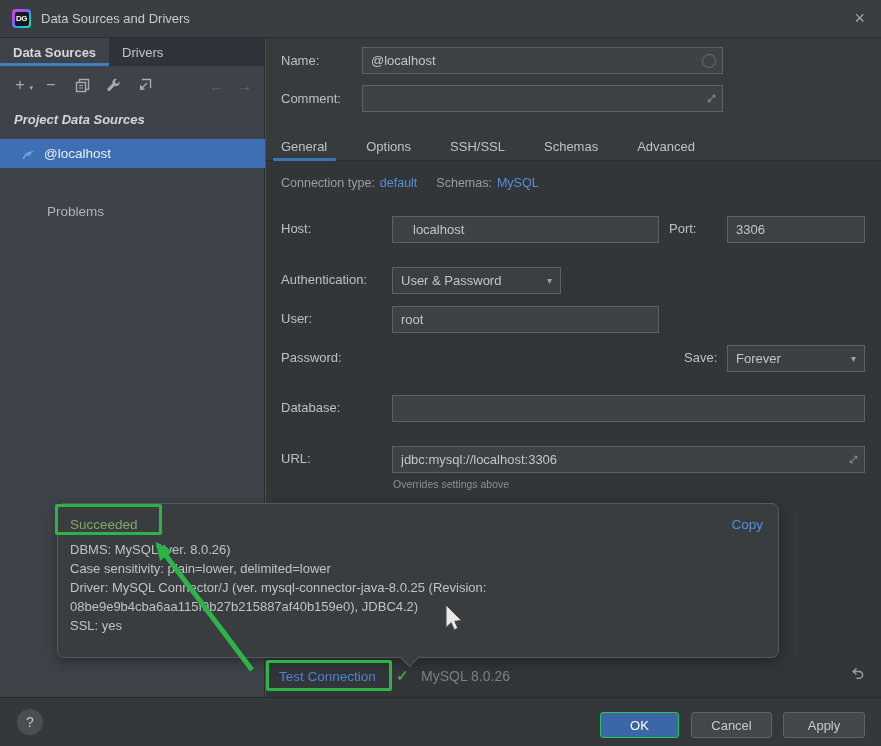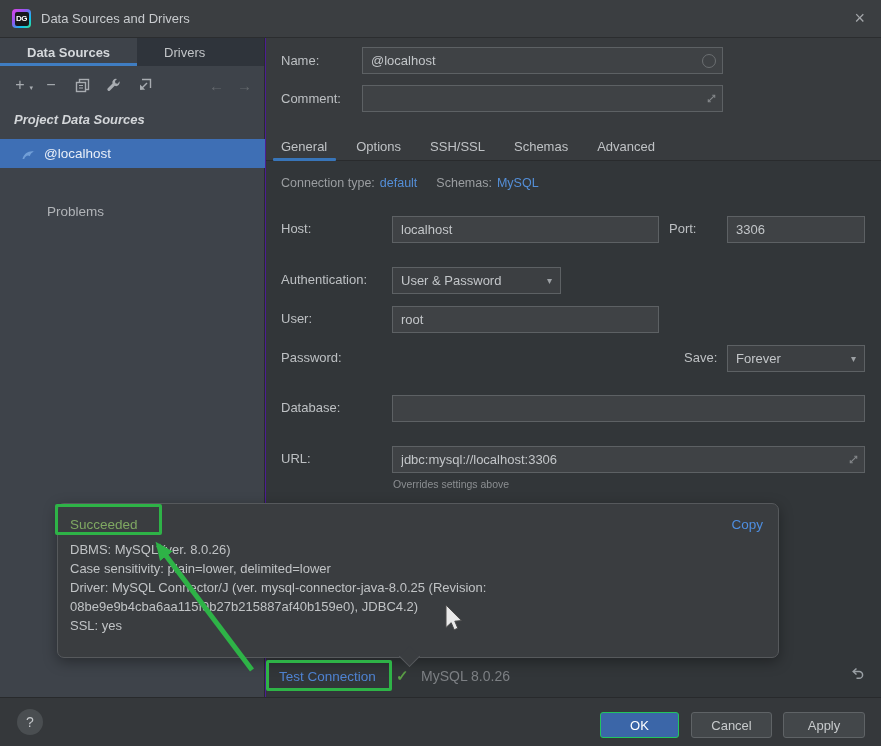--- a/index.html
+++ b/index.html
@@ -1,37 +1,37 @@
 <!DOCTYPE html>
 <html><head>
 <meta charset="utf-8">
 <style>
   * { margin:0; padding:0; box-sizing:border-box; }
   body { background:#202124; font-family:"Liberation Sans", sans-serif; }
   #window {
     position:relative; width:881px; height:746px; overflow:hidden;
-    background:#4c1d95; color:#bdc0c3; font-size:13px;
+    background:#1d4ed8; color:#bdc0c3; font-size:13px;
     font-family:"Liberation Sans", sans-serif;
   }
   
   .titlebar { position:absolute; left:0; top:0; width:881px; height:38px;
     background:#3b3e41; border-bottom:1px solid #2b2d2f; display:flex; align-items:center; padding:0 12px; }
   .logo { width:19px; height:19px; border-radius:4px; margin-right:10px; flex:0 0 auto;
     background:linear-gradient(135deg,#e343e6 0%,#9157f0 38%,#0ec1ef 72%,#3be38b 100%); position:relative; }
   .logo-inner { position:absolute; inset:2.5px; background:#17181a; border-radius:2px;
     color:#fff; font-size:8px; font-weight:bold; letter-spacing:-0.5px;
     display:flex; align-items:center; justify-content:center; }
   .win-title { color:#c8cbce; font-size:13px; }
   .close-btn { position:absolute; right:16px; top:8px; font-size:18px; line-height:20px;
     color:#a3a6a9; cursor:default; }
   
   .sidebar { position:absolute; left:0; top:38px; width:265px; height:659px;
     background:#3e434a; border-right:1px solid #2a2c2e; }
   .ds-tabstrip { height:28px; background:#2f343b; display:flex; }
-  .ds-tab { position:relative; padding:0 27px; display:flex; align-items:center; color:#c2c5c8; }
+  .ds-tab { position:relative; padding:0 13px; display:flex; align-items:center; color:#c2c5c8; }
   .ds-tab.selected { background:#3e434a; font-weight:bold; color:#d5d8db; }
   .ds-tab.selected::after { content:""; position:absolute; left:0; right:0; bottom:0; height:3px; background:#3f7dc2; }
   .sb-toolbar { height:38px; display:flex; align-items:center; padding:0 12px; gap:15px; color:#a8acb1; }
   .tb-icon { display:inline-flex; align-items:center; justify-content:center; width:16px; height:16px; position:relative; }
   .tb-icon svg { display:block; }
   .plus-caret { position:absolute; right:-5px; bottom:-3px; font-size:7px; color:#a8acb1; }
   .tb-plus { font-size:16px; line-height:16px; }
   .tb-minus { font-size:16px; line-height:16px; }
   .nav-arrows { margin-left:auto; display:flex; gap:13px; color:#64686d; font-size:15px; }
   .tree-group { position:absolute; left:14px; top:74px; font-weight:bold; color:#d3d6d9;font-style:italic; }
@@ -44,21 +44,21 @@
   .rp-header { position:absolute; left:0; top:0; width:615px; height:123px;
     background:#383b3e; border-bottom:1px solid #292b2d; }
   .flabel { position:absolute; color:#bdc0c3; line-height:26px; }
   .field { position:absolute; height:27px; background:#3f4245; border:1px solid #5d6164;
     display:flex; align-items:center; }
   .field input { flex:1; min-width:0; background:transparent; border:none; outline:none;
     color:#c3c6c9; font:13px "Liberation Sans", sans-serif; padding:0 8px; }
   .spinner-ring { width:14px; height:14px; border:1.5px solid #75797c; border-radius:50%;
     margin-right:6px; flex:0 0 auto; opacity:.8; }
   .expand-ic { margin-right:5px; flex:0 0 auto; display:inline-flex; }
-  .form-tabs { position:absolute; left:15px; top:94px; height:29px; display:flex; gap:29px; align-items:center; }
+  .form-tabs { position:absolute; left:15px; top:94px; height:29px; display:flex; gap:39px; align-items:center; }
   .ftab { position:relative; height:29px; display:flex; align-items:center; color:#bfc2c5; }
   .ftab.selected::after { content:""; position:absolute; left:-8px; right:-9px; bottom:0; height:3px;
     background:#3875b9; border-radius:1px; }
   .conn-row { position:absolute; left:15px; top:138px; display:flex; align-items:flex-end; font-size:12.5px; }
   .conn-row .muted { color:#9b9ea1; }
   .link { color:#548fd8; cursor:pointer; }
   .combo { position:absolute; height:27px; background:#3c3f42; border:1px solid #5d6164;
     display:flex; align-items:center; padding:0 8px; color:#c3c6c9; }
   .combo .carr { margin-left:auto; color:#9da1a5; font-size:10px; }
   .hint { position:absolute; left:127px; top:440px; font-size:10.5px; color:#8b8e91; }
@@ -195,21 +195,21 @@
     </div>
 
     <div class="conn-row">
       <span class="muted">Connection type:</span>
       <span class="link" style="margin-left:5px;">default</span>
       <span class="muted" style="margin-left:19px;">Schemas:</span>
       <span class="link" style="margin-left:5px;">MySQL</span>
     </div>
 
     <span class="flabel" style="left:15px; top:178px;">Host:</span>
-    <div class="field" style="left:126px; top:178px; width:267px;">
+    <div class="field" style="left:126px; top:178px; width:267px;padding-left:12px;">
       <input value="localhost" style="">
     </div>
     <span class="flabel" style="left:403px; top:178px;">Port:</span>
     <div class="field" style="left:461px; top:178px; width:138px;">
       <input value="3306" style="">
     </div>
 
     <span class="flabel" style="left:15px; top:229px;">Authentication:</span>
     <div class="combo" style="left:126px; top:229px; width:169px;">
       <span>User &amp; Password</span>

